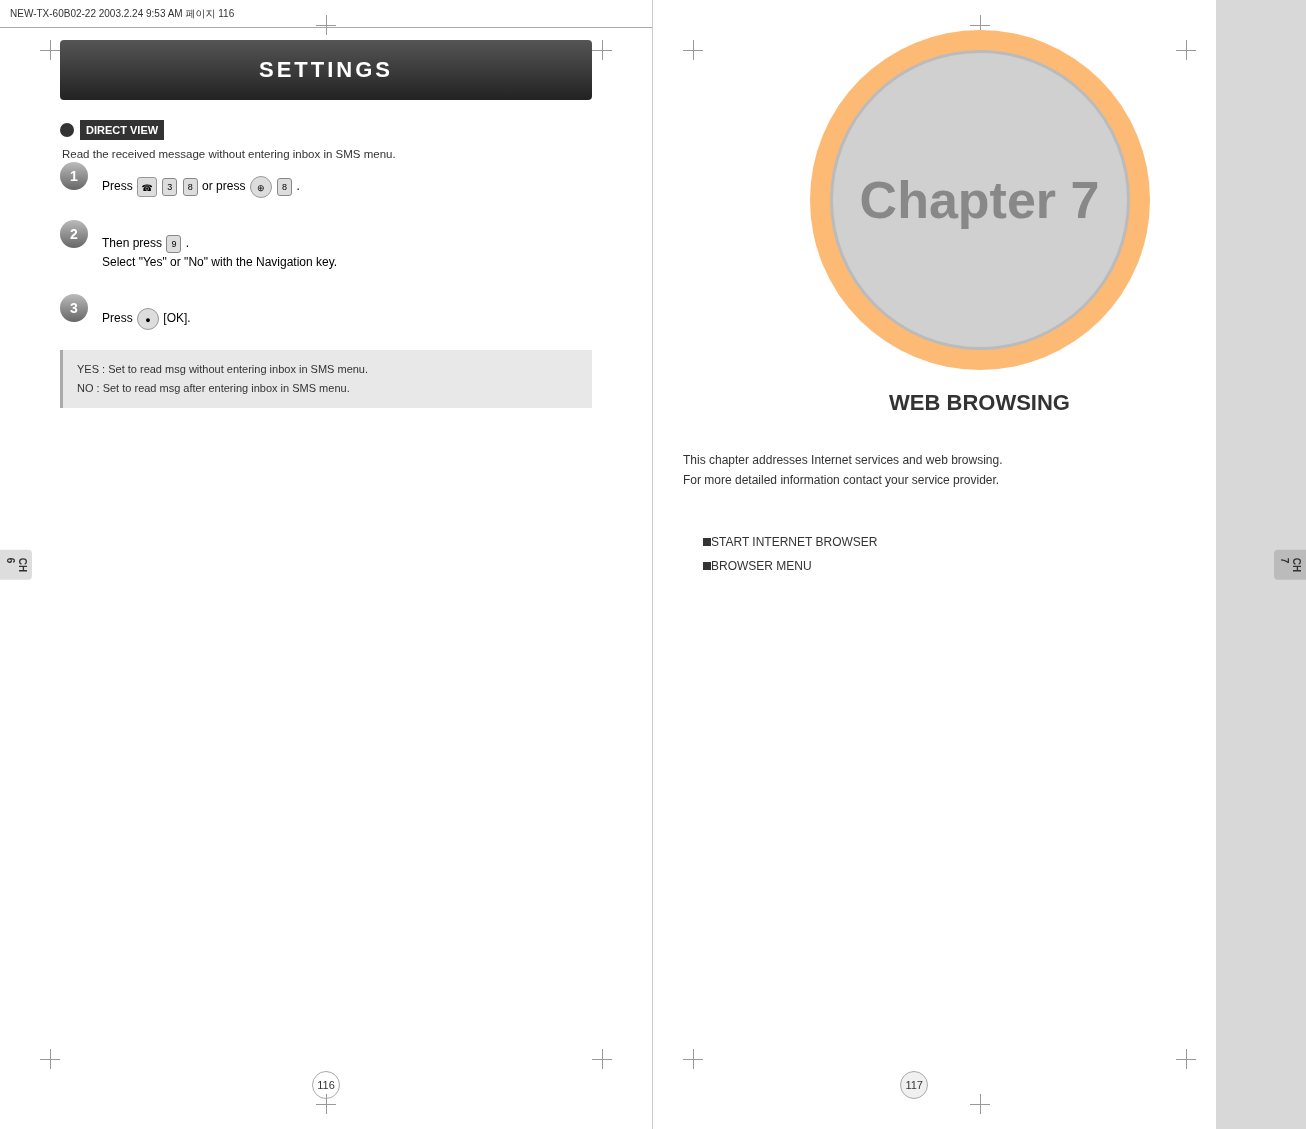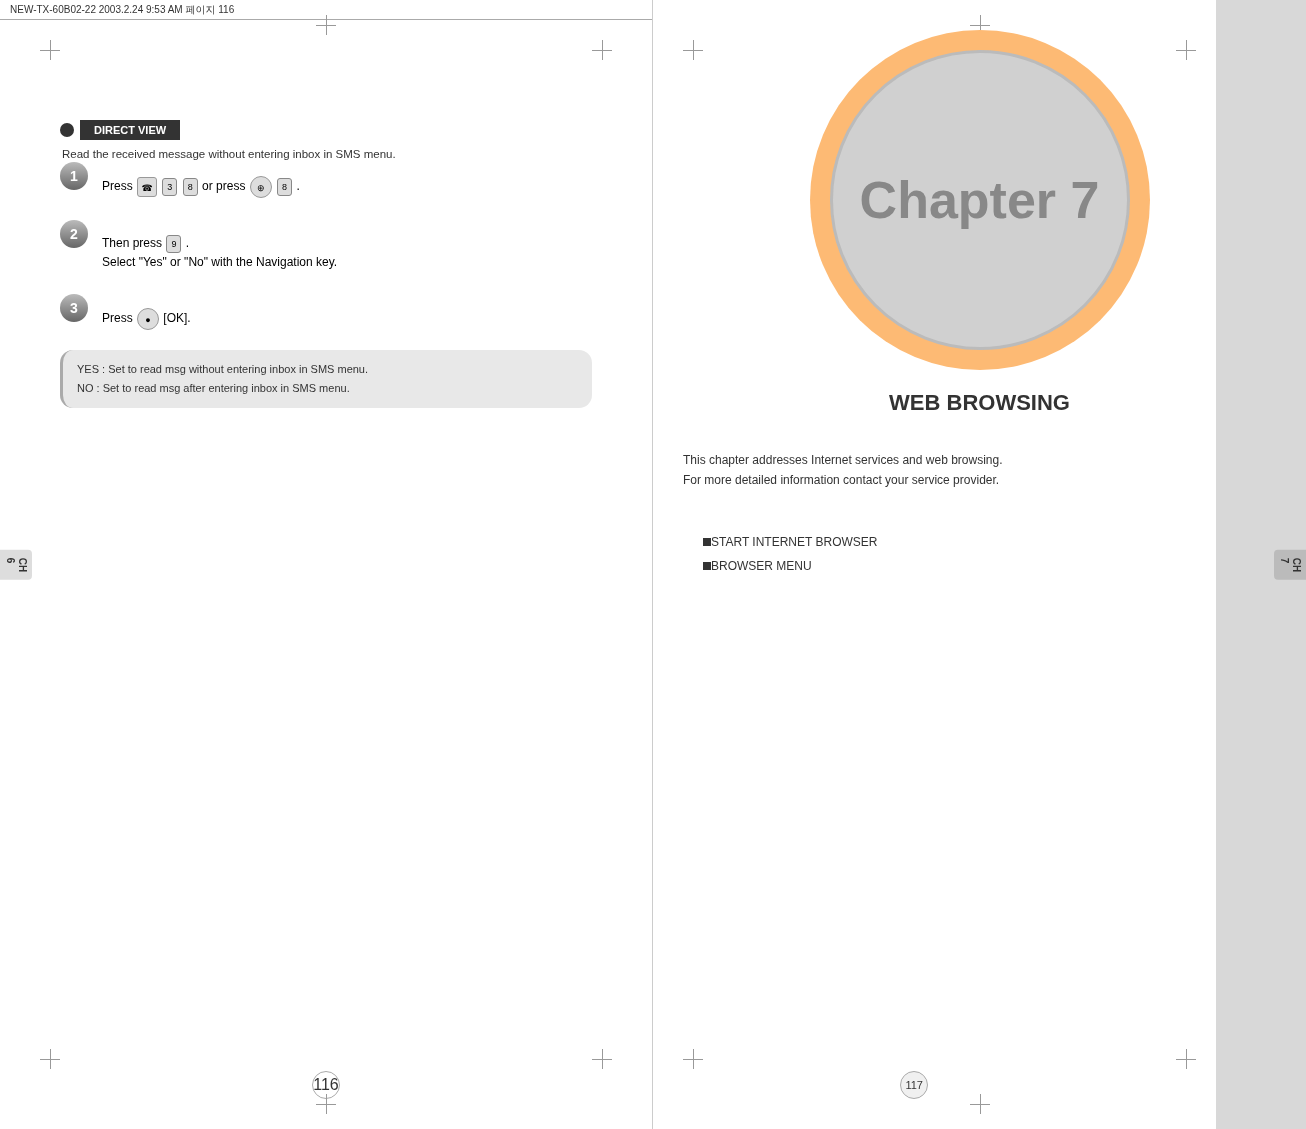--- a/index.html
+++ b/index.html
@@ -18,21 +18,21 @@
       height: 1129px;
       background: #fff;
       position: relative;
       border-right: 1px solid #ccc;
     }
 
     
     .header-bar {
       position: absolute;
       top: 0; left: 0; right: 0;
-      height: 20px;
+      height: 28px;
       background: #fff;
       border-bottom: 1px solid #aaa;
       display: flex;
       align-items: center;
       padding: 8px 10px;
       font-size: 10px;
       color: #333;
     }
 
     
@@ -74,21 +74,21 @@
       height: 14px;
       background: #333;
       border-radius: 50%;
       display: inline-block;
     }
     .direct-view-tag {
       background: #333;
       color: #fff;
       font-size: 11px;
       font-weight: bold;
-      padding: 2px 12px;
+      padding: 2px 4px;
       border: 2px solid #333;
     }
 
     .read-msg-text {
       font-size: 11.5px;
       color: #333;
       margin-left: 2px;
     }
 
     
@@ -161,30 +161,29 @@
 
     
     .note-box {
       border-left: 3px solid #aaa;
       background: #e8e8e8;
       padding: 10px 14px;
       margin-top: 10px;
       font-size: 11px;
       color: #333;
       line-height: 1.7;
-      border-radius: 13px;
     }
 
     
     .page-number-left {
       position: absolute;
       bottom: 30px;
       left: 50%;
       transform: translateX(-50%);
-      font-size: 16px;
+      font-size: 11px;
       color: #333;
       background: #fff;
       border: 1px solid #aaa;
       border-radius: 50%;
       width: 28px;
       height: 28px;
       display: flex;
       align-items: center;
       justify-content: center;
     }
@@ -445,20 +444,23 @@
 
   <div class="header-bar">
     <span>NEW-TX-60B02-22  2003.2.24  9:53 AM  페이지 116</span>
   </div>
 
   <div class="crosshair crosshair-tl"></div>
   <div class="crosshair crosshair-tr"></div>
   <div class="crosshair crosshair-bl"></div>
   <div class="crosshair crosshair-br"></div>
 
+  <div class="settings-title-box">
+    <span>SETTINGS</span>
+  </div>
 
   <div class="direct-view-section">
 
     <div class="direct-view-label">
       <span class="bullet-circle"></span>
       <span class="direct-view-tag">DIRECT VIEW</span>
     </div>
 
     <p class="read-msg-text">Read the received message without entering inbox in SMS menu.</p>
 

